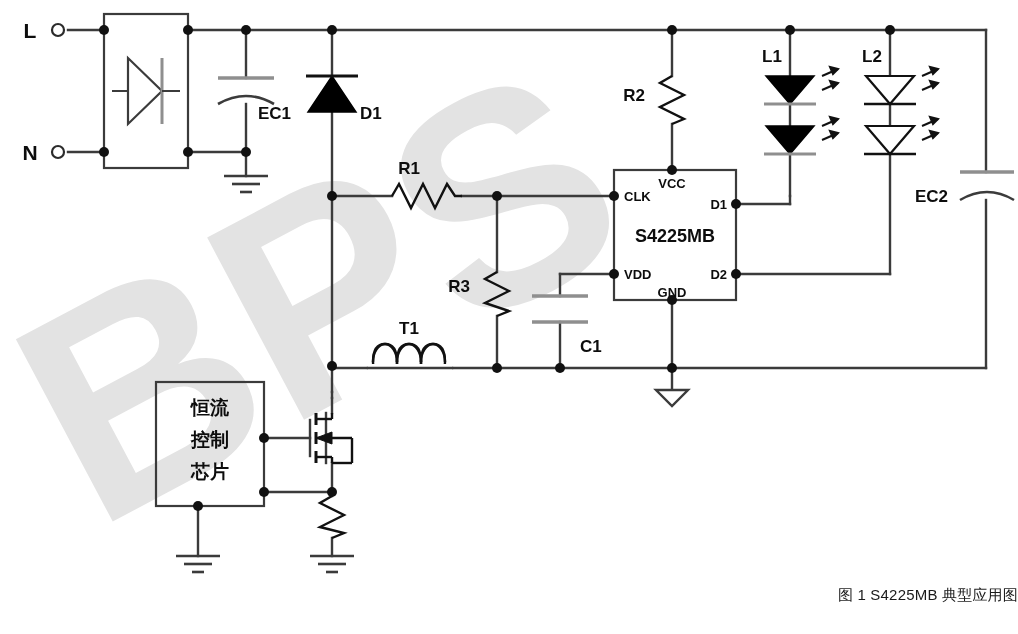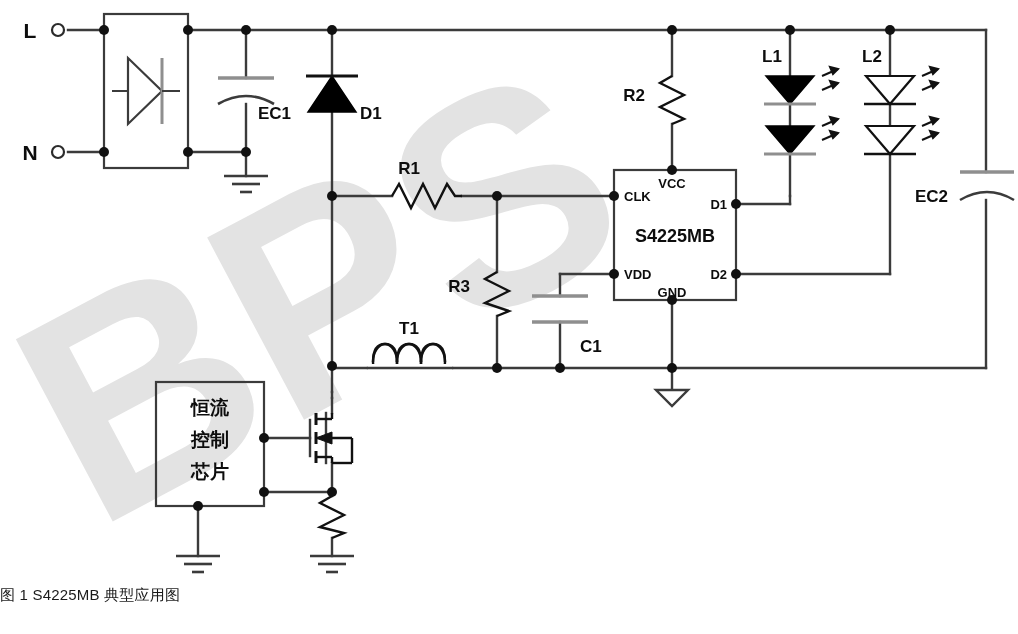--- a/index.html
+++ b/index.html
@@ -23,21 +23,21 @@
     left: 0;
     top: 0;
     width: 1018px;
     height: 634px;
   }
   .cap-wrap {
     position: absolute;
     left: 0;
     top: 586px;
     width: 1018px;
-    text-align: left;
+    text-align: right;
   }
   .caption {
     display: inline-block;
     font-family: "Liberation Sans", "DejaVu Sans", sans-serif;
     font-size: 15px;
     color: #1a1a1a;
     letter-spacing: 0.2px;
   }
   svg text {
     font-family: "Liberation Sans", "DejaVu Sans", sans-serif;

